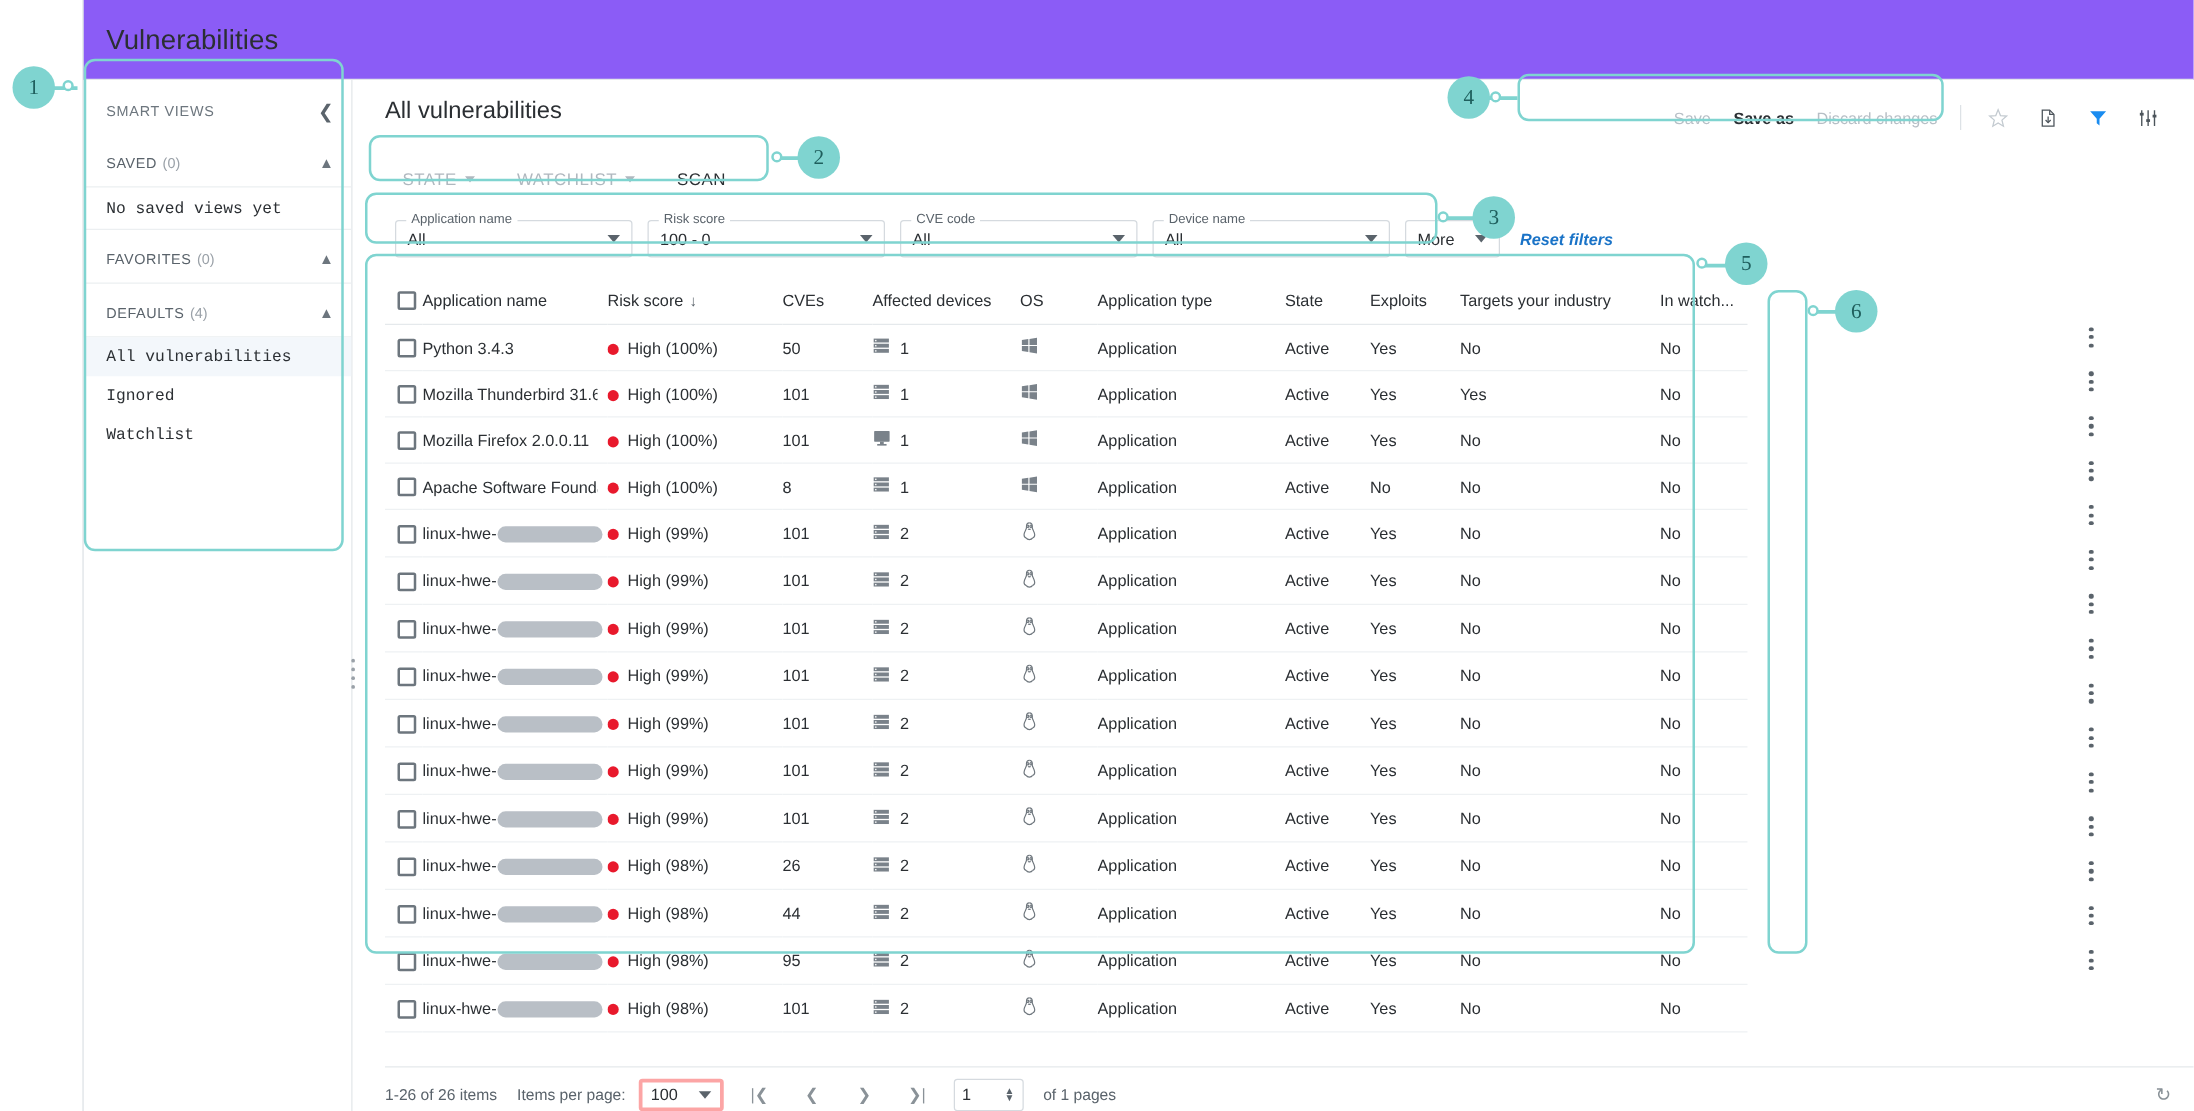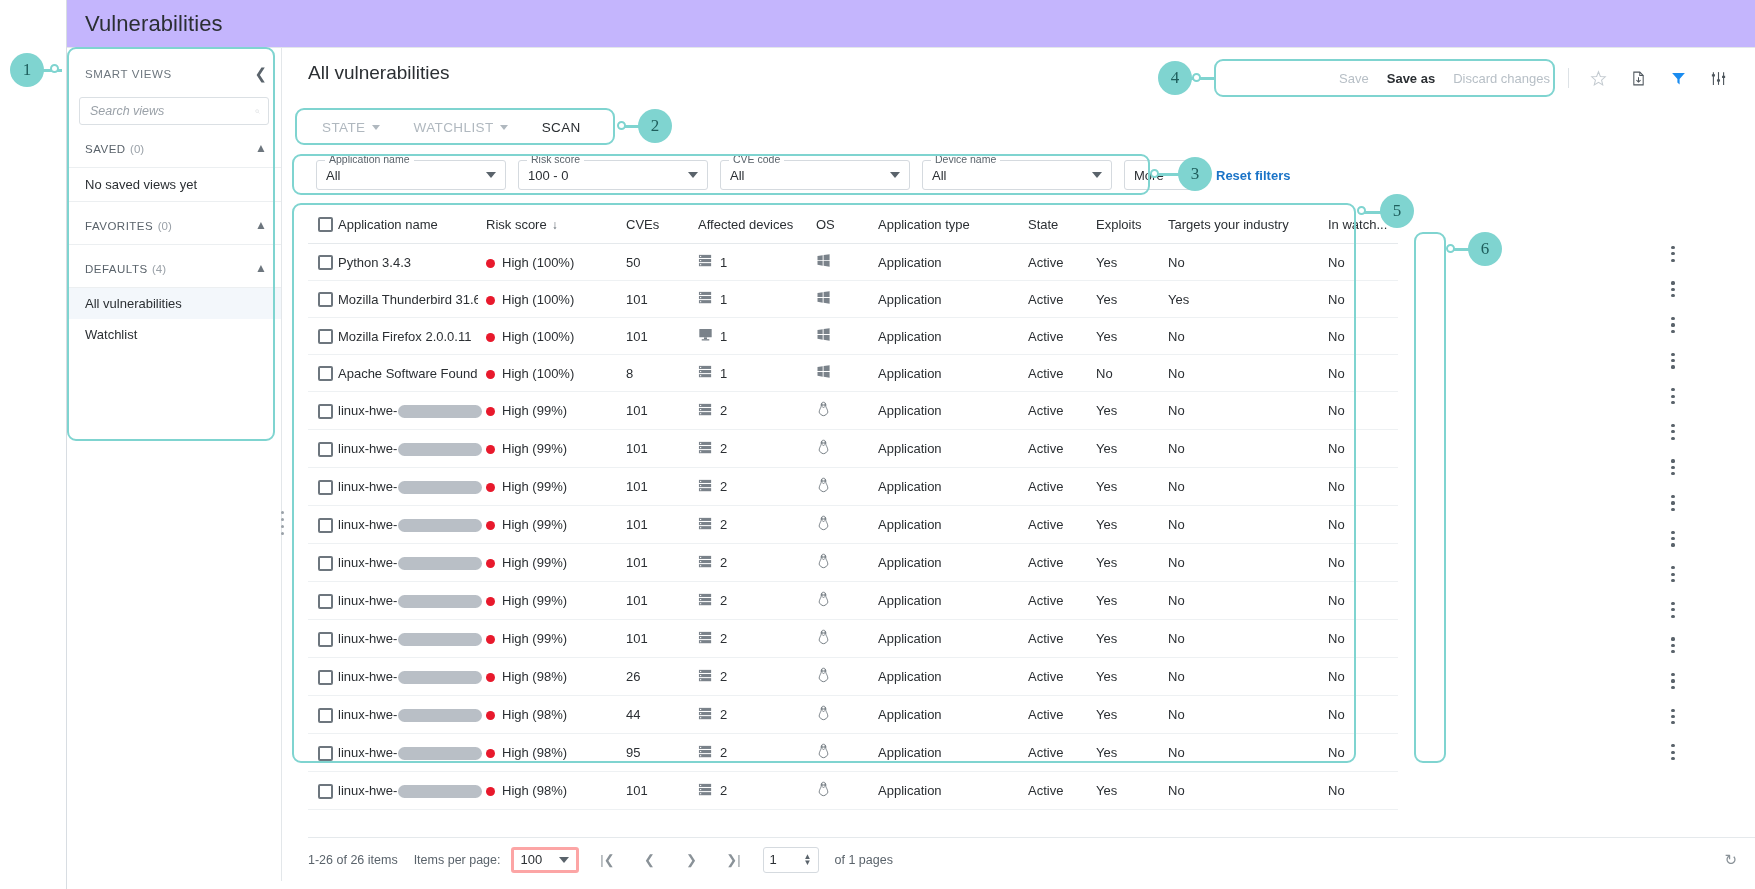--- a/index.html
+++ b/index.html
@@ -12,23 +12,23 @@
     overflow:hidden;
     position:relative;
   }
   .app {
     position:absolute; left:66px; top:0; width:1689px; height:889px;
     background:#fff;
     border-left:1px solid #d8dde2;
   }
   
   .page-header {
-    height:48px; border-bottom:1px solid #e3e7ea;
+    height:64px; border-bottom:1px solid #e3e7ea;
     display:flex; align-items:center; padding-left:18px;
-    background:#c4b5fd;
+    background:#8b5cf6;
   }
   .page-title { font-size:22px; color:#2b2f33; font-weight:400; letter-spacing:.1px; }
 
   
   .body-split { display:flex; height:833px; }
 
   
   .sidebar {
     width:215px; min-width:215px; background:#fff;
     border-right:1px solid #e3e7ea;
@@ -55,21 +55,21 @@
   .grp-head {
     display:flex; align-items:center; justify-content:space-between;
     padding:14px 14px 10px 18px;
     border-bottom:1px solid #eceff1;
   }
   .grp-title { font-size:11.5px; letter-spacing:.5px; color:#5a636b; }
   .grp-count { color:#9aa1a8; font-size:11.5px; }
   .caret-up { font-size:12px; color:#6d767e; }
   .sb-item {
     padding:9px 18px; font-size:13px; color:#2b2f33;
-    border-bottom:1px solid #eceff1; cursor:pointer;
+    border-bottom:1px solid #eceff1; cursor:pointer;font-family:Liberation Mono, monospace;
   }
   .sb-item.empty { color:#2b2f33; }
   .sb-item.plain { border-bottom:none; padding:8px 18px; }
   .sb-item.active { background:#f3f7fb; }
   .grip {
     position:absolute; right:-8px; top:462px; width:14px; height:26px;
     display:flex; align-items:center; justify-content:center; cursor:col-resize;
   }
   .grip i { display:block; width:3px; height:3px; border-radius:50%; background:#9aa1a8; margin:2px 0; }
   .grip-col { display:flex; flex-direction:column; }
@@ -114,21 +114,21 @@
     height:30px; border:1px solid #d5dadf; border-radius:3px;
     display:flex; align-items:center; justify-content:space-between;
     padding:0 9px; font-size:13px; color:#2b2f33; background:#fff; cursor:pointer;
   }
   .tri2 { width:0;height:0;border-left:5px solid transparent;border-right:5px solid transparent;border-top:6px solid #5a636b; }
   .more-btn {
     height:30px; width:76px; border:1px solid #d5dadf; border-radius:3px;
     display:flex; align-items:center; justify-content:space-between;
     padding:0 9px; font-size:13px; color:#2b2f33; cursor:pointer;
   }
-  .reset { color:#1a73c7; font-size:13px; font-weight:bold; cursor:pointer; margin-left:4px; }
+  .reset { color:#1a73c7; font-size:13px; font-weight:bold; cursor:pointer; margin-left:4px;font-style:italic; }
 
   
   .table-wrap { margin:8px 0 0 26px; flex:1; min-height:0; position:relative; }
   table.vuln { border-collapse:collapse; width:1086px; table-layout:fixed; }
   table.vuln th {
     font-size:13px; font-weight:400; color:#2b2f33; text-align:left;
     padding:10px 0 11px 0; border-bottom:1px solid #e5e9ec; white-space:nowrap;
   }
   table.vuln td {
     font-size:13px; color:#2b2f33; padding:9px 0; border-bottom:1px solid #eef1f3;
@@ -208,49 +208,41 @@
     <div class="page-title">Vulnerabilities</div>
   </div>
 
   <div class="body-split">
 
     <div class="sidebar">
       <div class="sv-head">
         <span class="sv-head-label">SMART VIEWS</span>
         <span class="chev-left">❮</span>
       </div>
-      <div class="search-wrap">
-        <div class="search-box">
-          <input placeholder="Search views" style="">
-          <svg class="mag" viewBox="0 0 16 16">
-              <circle cx="6.6" cy="6.6" r="4.6" fill="none" stroke="#9aa1a8" stroke-width="1.3"></circle>
-              <line x1="10.2" y1="10.2" x2="14.4" y2="14.4" stroke="#9aa1a8" stroke-width="1.3"></line>
-            </svg>
-        </div>
-      </div>
 
       <div class="grp-head">
         <span><span class="grp-title">SAVED</span>
         <span class="grp-count">(0)</span></span>
         <span class="caret-up">▲</span>
       </div>
       <div class="sb-item empty">No saved views yet</div>
 
       <div class="grp-head">
         <span><span class="grp-title">FAVORITES</span>
         <span class="grp-count">(0)</span></span>
         <span class="caret-up">▲</span>
       </div>
 
       <div class="grp-head">
         <span><span class="grp-title">DEFAULTS</span>
         <span class="grp-count">(4)</span></span>
         <span class="caret-up">▲</span>
       </div>
       <div class="sb-item plain active">All vulnerabilities</div>
+      <div class="sb-item plain">Ignored</div>
       <div class="sb-item plain">Watchlist</div>
 
       <div class="grip">
         <span class="grip-col">
             <i></i>
             <i></i>
             <i></i>
             <i></i>
           </span>
       </div>

